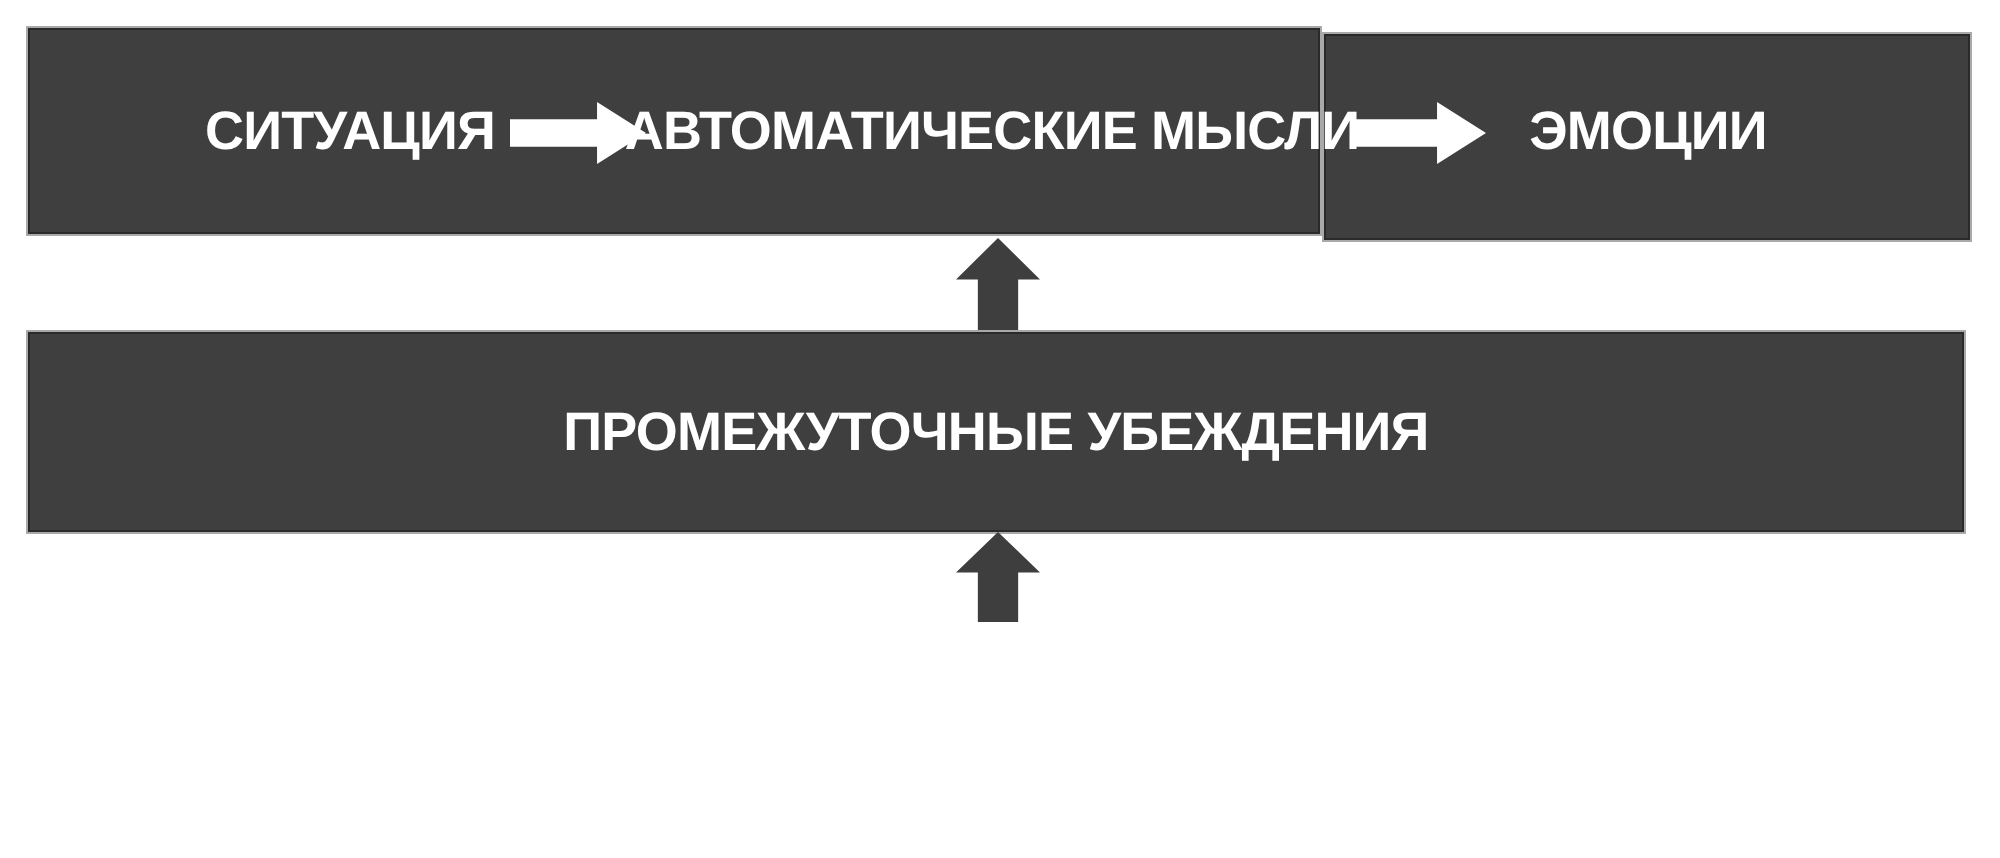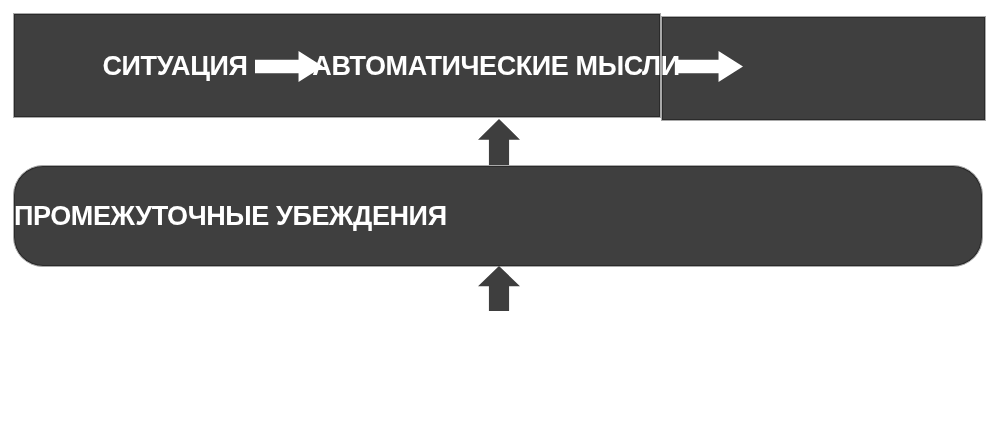--- a/index.html
+++ b/index.html
@@ -17,21 +17,21 @@
   .bar {
     position: absolute;
     background: var(--bar-fill, #3f3f3f);
     border: 1px solid var(--bar-border-light, #a9a9a9);
     box-shadow: inset 0 0 0 1px var(--bar-border-dark, #2a2a2a);
     box-sizing: border-box;
   }
   .bar.centered {
     display: flex;
     align-items: center;
-    border-radius: 30px;
+    justify-content: center;
   }
   .bar-label {
     color: var(--text, #ffffff);
     font-weight: bold;
     font-size: 27px;
     letter-spacing: -0.4px;
     white-space: nowrap;
   }
   .floating-label {
     position: absolute;
@@ -63,20 +63,21 @@
   <div class="bar" style="left:661px; top:16px; width:325px; height:105px;"></div>
 
   <span class="bar-label floating-label" style="left:175px; top:66px;">СИТУАЦИЯ</span>
 
   <div class="arrow-right" style="left:255px; top:51px;"></div>
 
   <span class="bar-label floating-label" style="left:496px; top:66px;">АВТОМАТИЧЕСКИЕ МЫСЛИ</span>
 
   <div class="arrow-right" style="left:675px; top:51px;"></div>
 
+  <span class="bar-label floating-label" style="left:824px; top:66px;">ЭМОЦИИ</span>
 
   <div class="arrow-up" style="left:478px; top:119px; height:46px;"></div>
 
   <div class="bar centered" style="left:13px; top:165px; width:970px; height:102px;">
     <span class="bar-label">ПРОМЕЖУТОЧНЫЕ УБЕЖДЕНИЯ</span>
   </div>
 
   <div class="arrow-up" style="left:478px; top:266px; height:45px;"></div>
 
 

